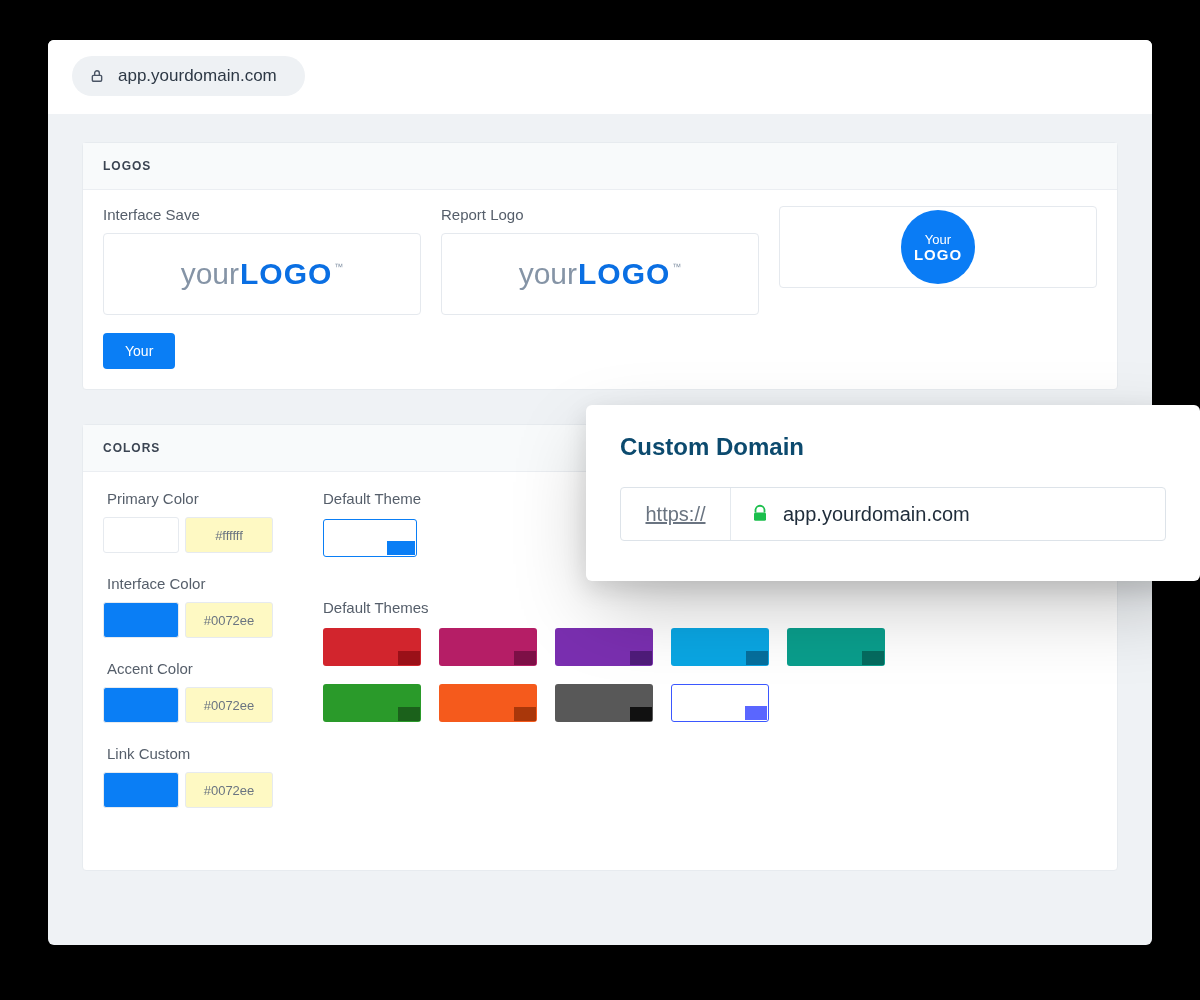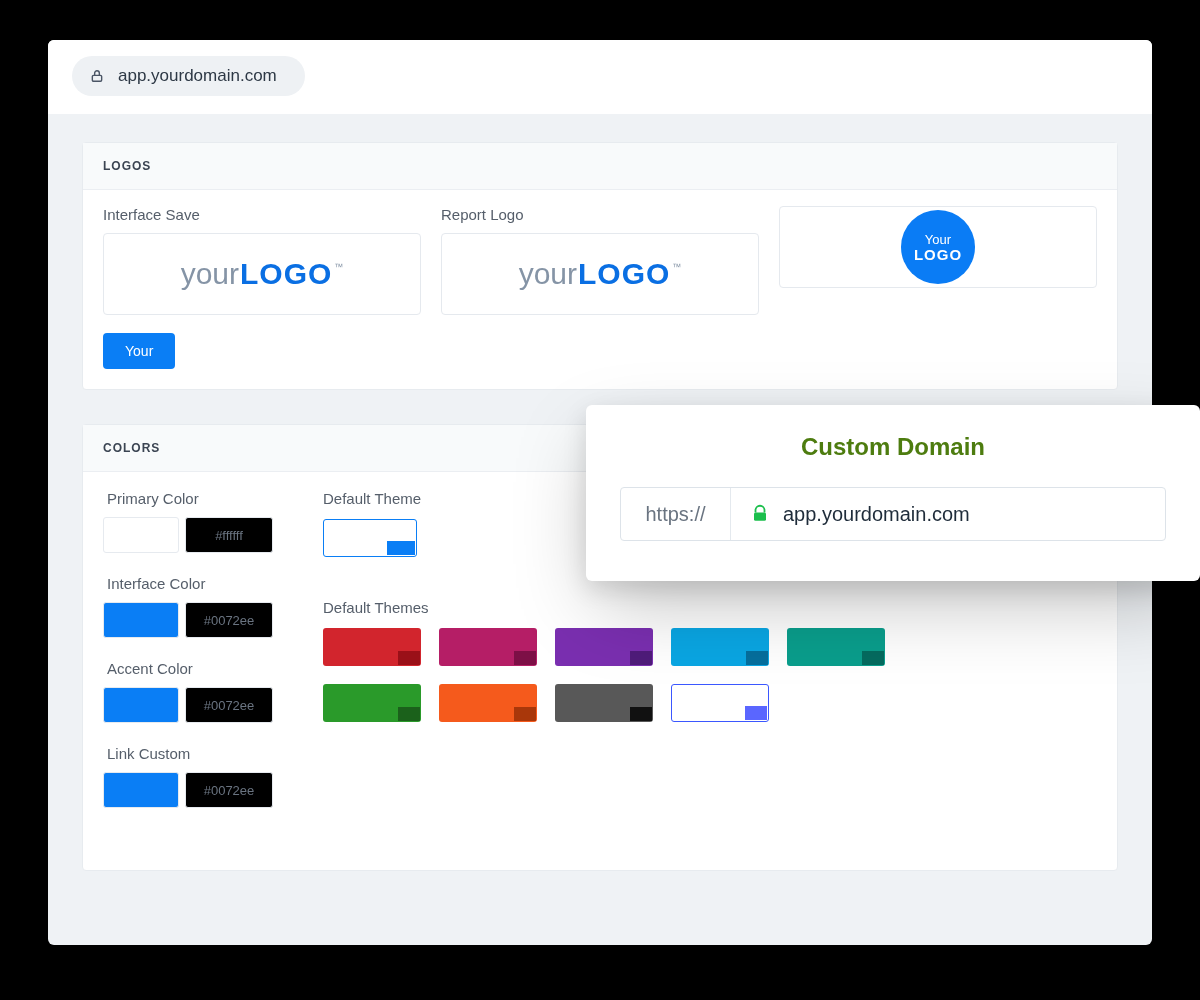--- a/index.html
+++ b/index.html
@@ -170,21 +170,21 @@
   .hex-box {
     width: 88px;
     height: 36px;
     border: 1px solid #e6eaef;
     border-radius: 3px;
     display: flex;
     align-items: center;
     justify-content: center;
     font-size: 13px;
     color: #6a7481;
-    background: #000000;
+    background: #fef9c3;
   }
   .colors-right {
     flex: 1;
   }
   .section-lbl {
     font-size: 15px;
     color: #555e6a;
     margin-bottom: 12px;
   }
   .default-theme-box {
@@ -239,39 +239,39 @@
     width: 614px;
     background: #fff;
     border-radius: 6px;
     box-shadow: 0 30px 80px -10px rgba(0,0,0,0.25), 0 8px 24px rgba(0,0,0,0.12);
     padding: 28px 34px 40px 34px;
     z-index: 50;
   }
   .domain-title {
     font-size: 24px;
     font-weight: 600;
-    color: #4d7c0f;
+    color: #0c4a6e;
     margin-bottom: 26px;
-    text-align: center;
   }
   .domain-input {
     display: flex;
     align-items: stretch;
     border: 1px solid #dde3e9;
     border-radius: 4px;
     height: 54px;
   }
   .domain-prefix {
     width: 110px;
     display: flex;
     align-items: center;
     justify-content: center;
     font-size: 20px;
     color: #6a7481;
     border-right: 1px solid #e4e9ee;
+    text-decoration: underline;
   }
   .domain-value {
     flex: 1;
     display: flex;
     align-items: center;
     padding-left: 20px;
     font-size: 20px;
     color: #1f2c3a;
     gap: 14px;
   }

